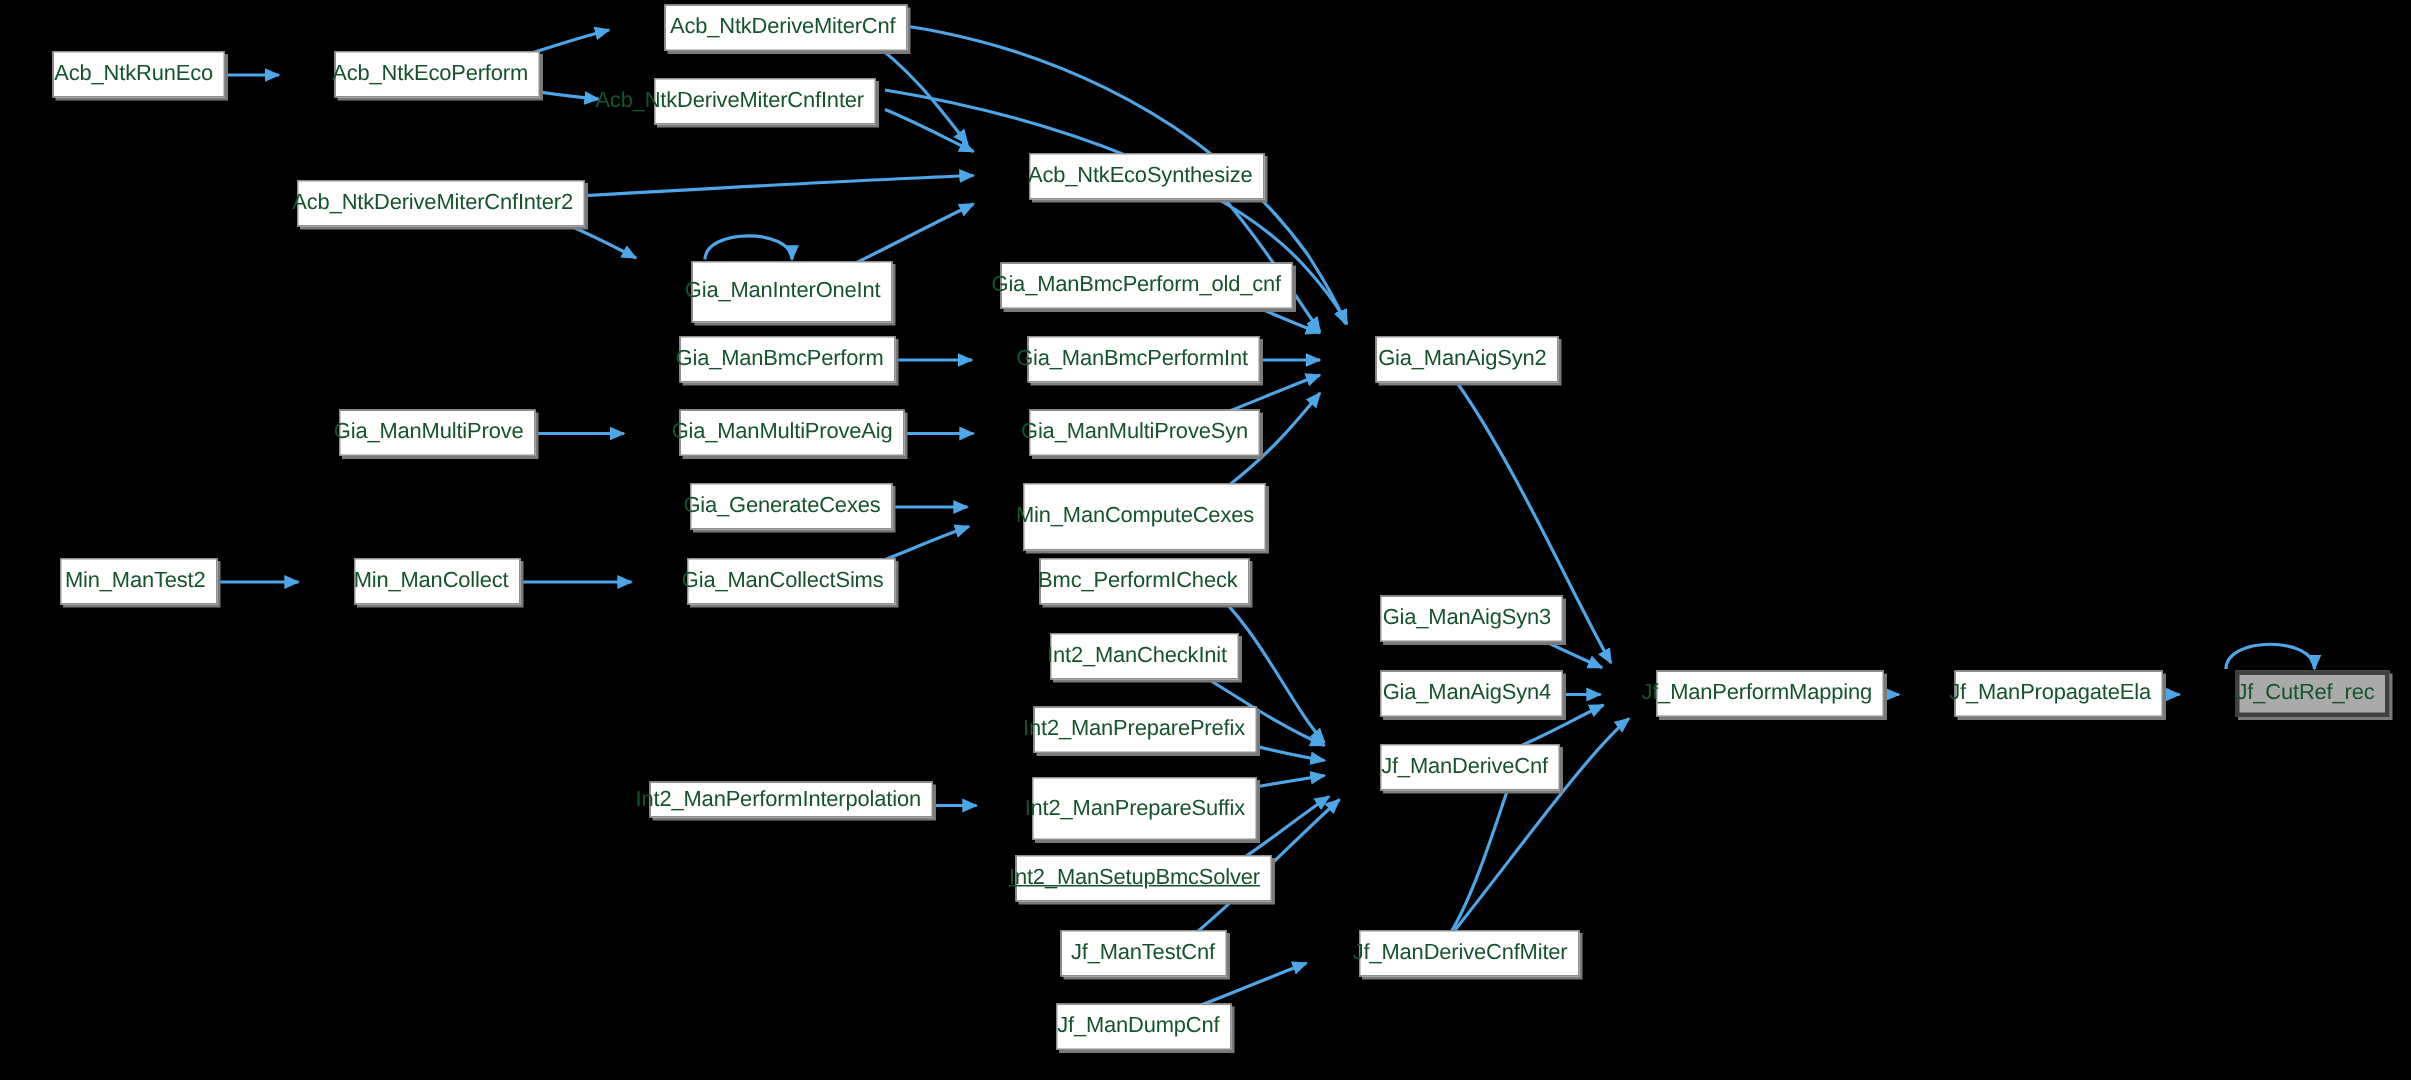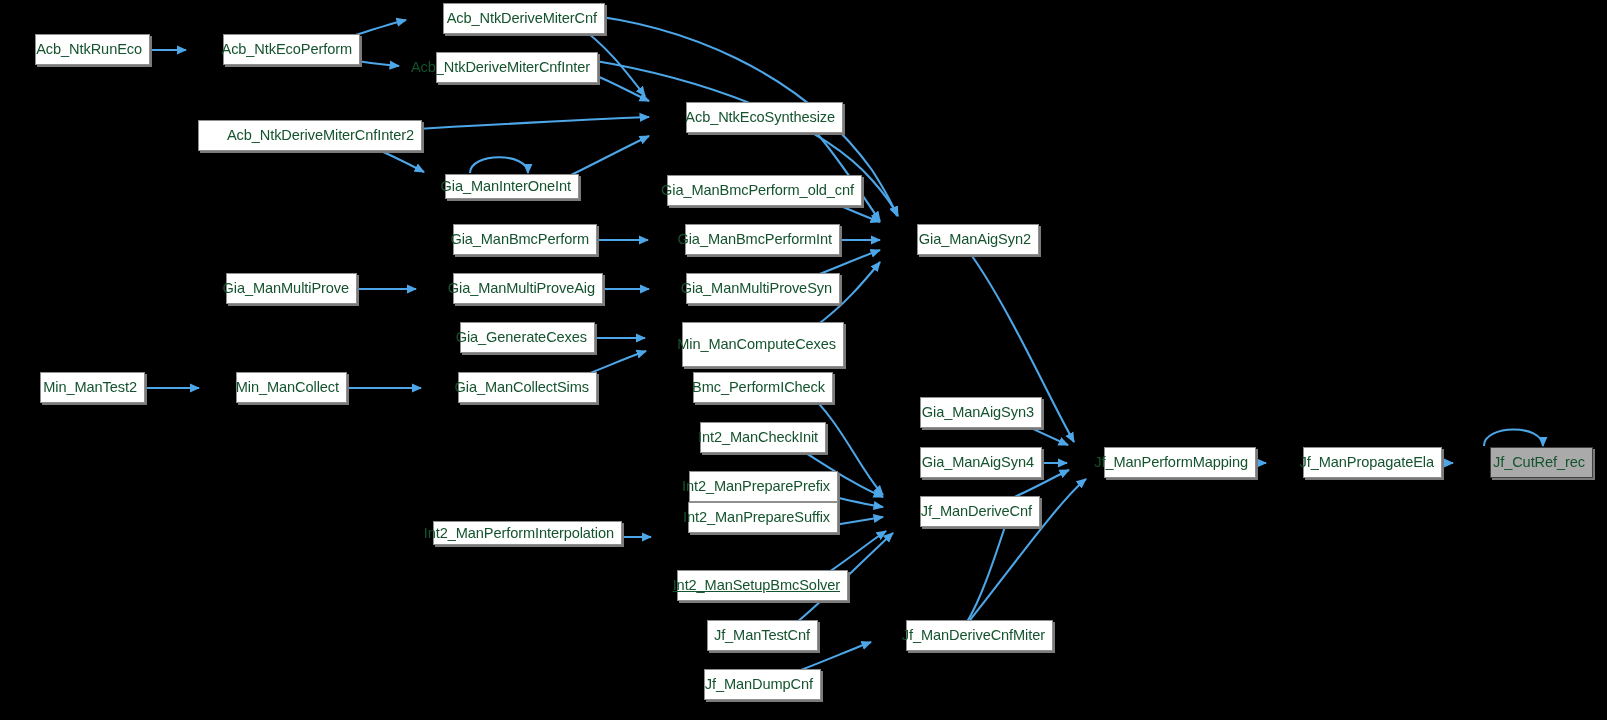--- a/index.html
+++ b/index.html
@@ -34,21 +34,21 @@
     justify-content: flex-end;
     color: #14532d;
     font-size: 14.6px;
     line-height: 1;
     white-space: nowrap;
     letter-spacing: -0.1px;
     margin-left: 29px;
   }
   .node.highlight {
     background: #aaaaaa;
-    border: 1px solid #404040;
+    border: 3px solid #404040;
   }
   .node-label {
     display: block;
     padding: 0 7px;
   }
 </style>
 </head>
 <body>
 
 <div id="canvas">
@@ -106,30 +106,30 @@
   <div id="nodes-group">
       <div class="node" style="left: 6px; top: 34px; width: 115px; height: 31px;">
         <span class="node-label">Acb_NtkRunEco</span>
       </div>
       <div class="node" style="left: 194px; top: 34px; width: 137px; height: 31px;">
         <span class="node-label">Acb_NtkEcoPerform</span>
       </div>
       <div class="node" style="left: 414px; top: 3px; width: 162px; height: 31px;">
         <span class="node-label">Acb_NtkDeriveMiterCnf</span>
       </div>
-      <div class="node" style="left: 407px; top: 52px; width: 162px; height: 31px; padding-left: 43px;">
+      <div class="node" style="left: 407px; top: 52px; width: 148px; height: 31px; padding-left: 43px;">
         <span class="node-label">Acb_NtkDeriveMiterCnfInter</span>
       </div>
       <div class="node" style="left: 657px; top: 102px; width: 157px; height: 31px;">
         <span class="node-label">Acb_NtkEcoSynthesize</span>
       </div>
-      <div class="node" style="left: 169px; top: 120px; width: 224px; height: 31px;">
+      <div class="node" style="left: 169px; top: 120px; width: 192px; height: 31px;">
         <span class="node-label">Acb_NtkDeriveMiterCnfInter2</span>
       </div>
-      <div class="node" style="left: 416px; top: 174px; width: 134px; height: 25px;">
+      <div class="node" style="left: 432px; top: 174px; width: 134px; height: 41px;">
         <span class="node-label">Gia_ManInterOneInt</span>
       </div>
       <div class="node" style="left: 638px; top: 175px; width: 195px; height: 31px;">
         <span class="node-label">Gia_ManBmcPerform_old_cnf</span>
       </div>
       <div class="node" style="left: 424px; top: 224px; width: 144px; height: 31px;">
         <span class="node-label">Gia_ManBmcPerform</span>
       </div>
       <div class="node" style="left: 656px; top: 224px; width: 155px; height: 31px;">
         <span class="node-label">Gia_ManBmcPerformInt</span>
@@ -184,21 +184,21 @@
       </div>
       <div class="node" style="left: 660px; top: 471px; width: 149px; height: 31px;">
         <span class="node-label">Int2_ManPreparePrefix</span>
       </div>
       <div class="node" style="left: 891px; top: 496px; width: 120px; height: 31px;">
         <span class="node-label">Jf_ManDeriveCnf</span>
       </div>
       <div class="node" style="left: 404px; top: 521px; width: 189px; height: 24px;">
         <span class="node-label">Int2_ManPerformInterpolation</span>
       </div>
-      <div class="node" style="left: 659px; top: 502px; width: 150px; height: 31px;">
+      <div class="node" style="left: 659px; top: 518px; width: 150px; height: 42px;">
         <span class="node-label">Int2_ManPrepareSuffix</span>
       </div>
       <div class="node" style="left: 648px; top: 570px; width: 171px; height: 31px; text-decoration: underline;">
         <span class="node-label">Int2_ManSetupBmcSolver</span>
       </div>
       <div class="node" style="left: 678px; top: 620px; width: 111px; height: 31px;">
         <span class="node-label">Jf_ManTestCnf</span>
       </div>
       <div class="node" style="left: 877px; top: 620px; width: 147px; height: 31px;">
         <span class="node-label">Jf_ManDeriveCnfMiter</span>

